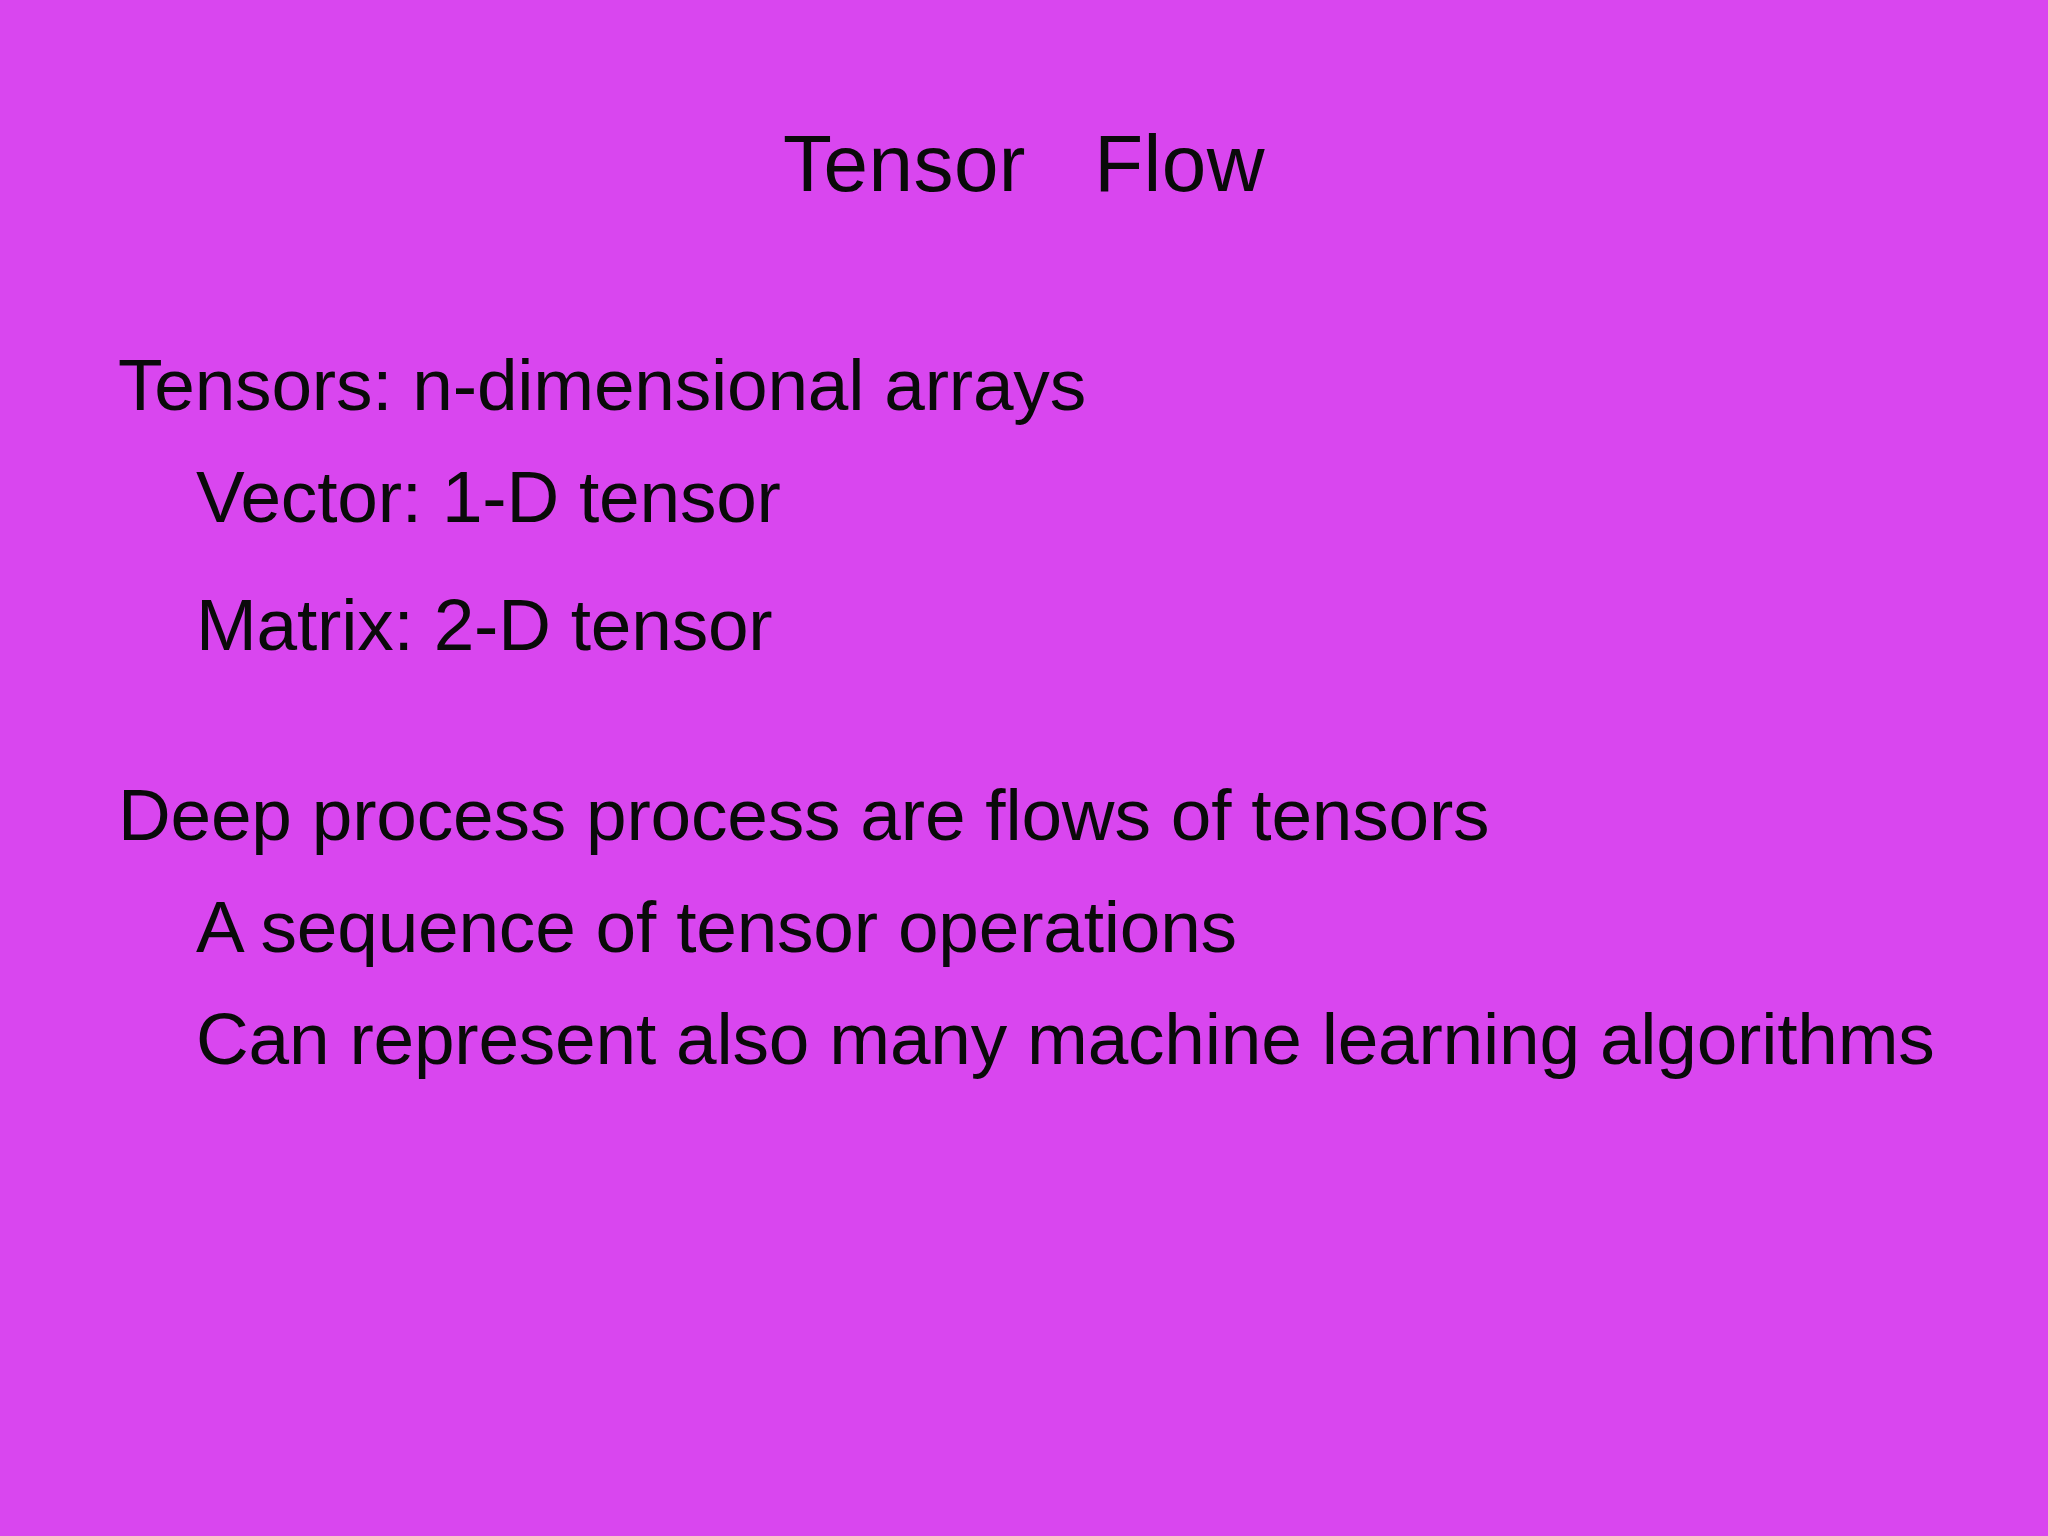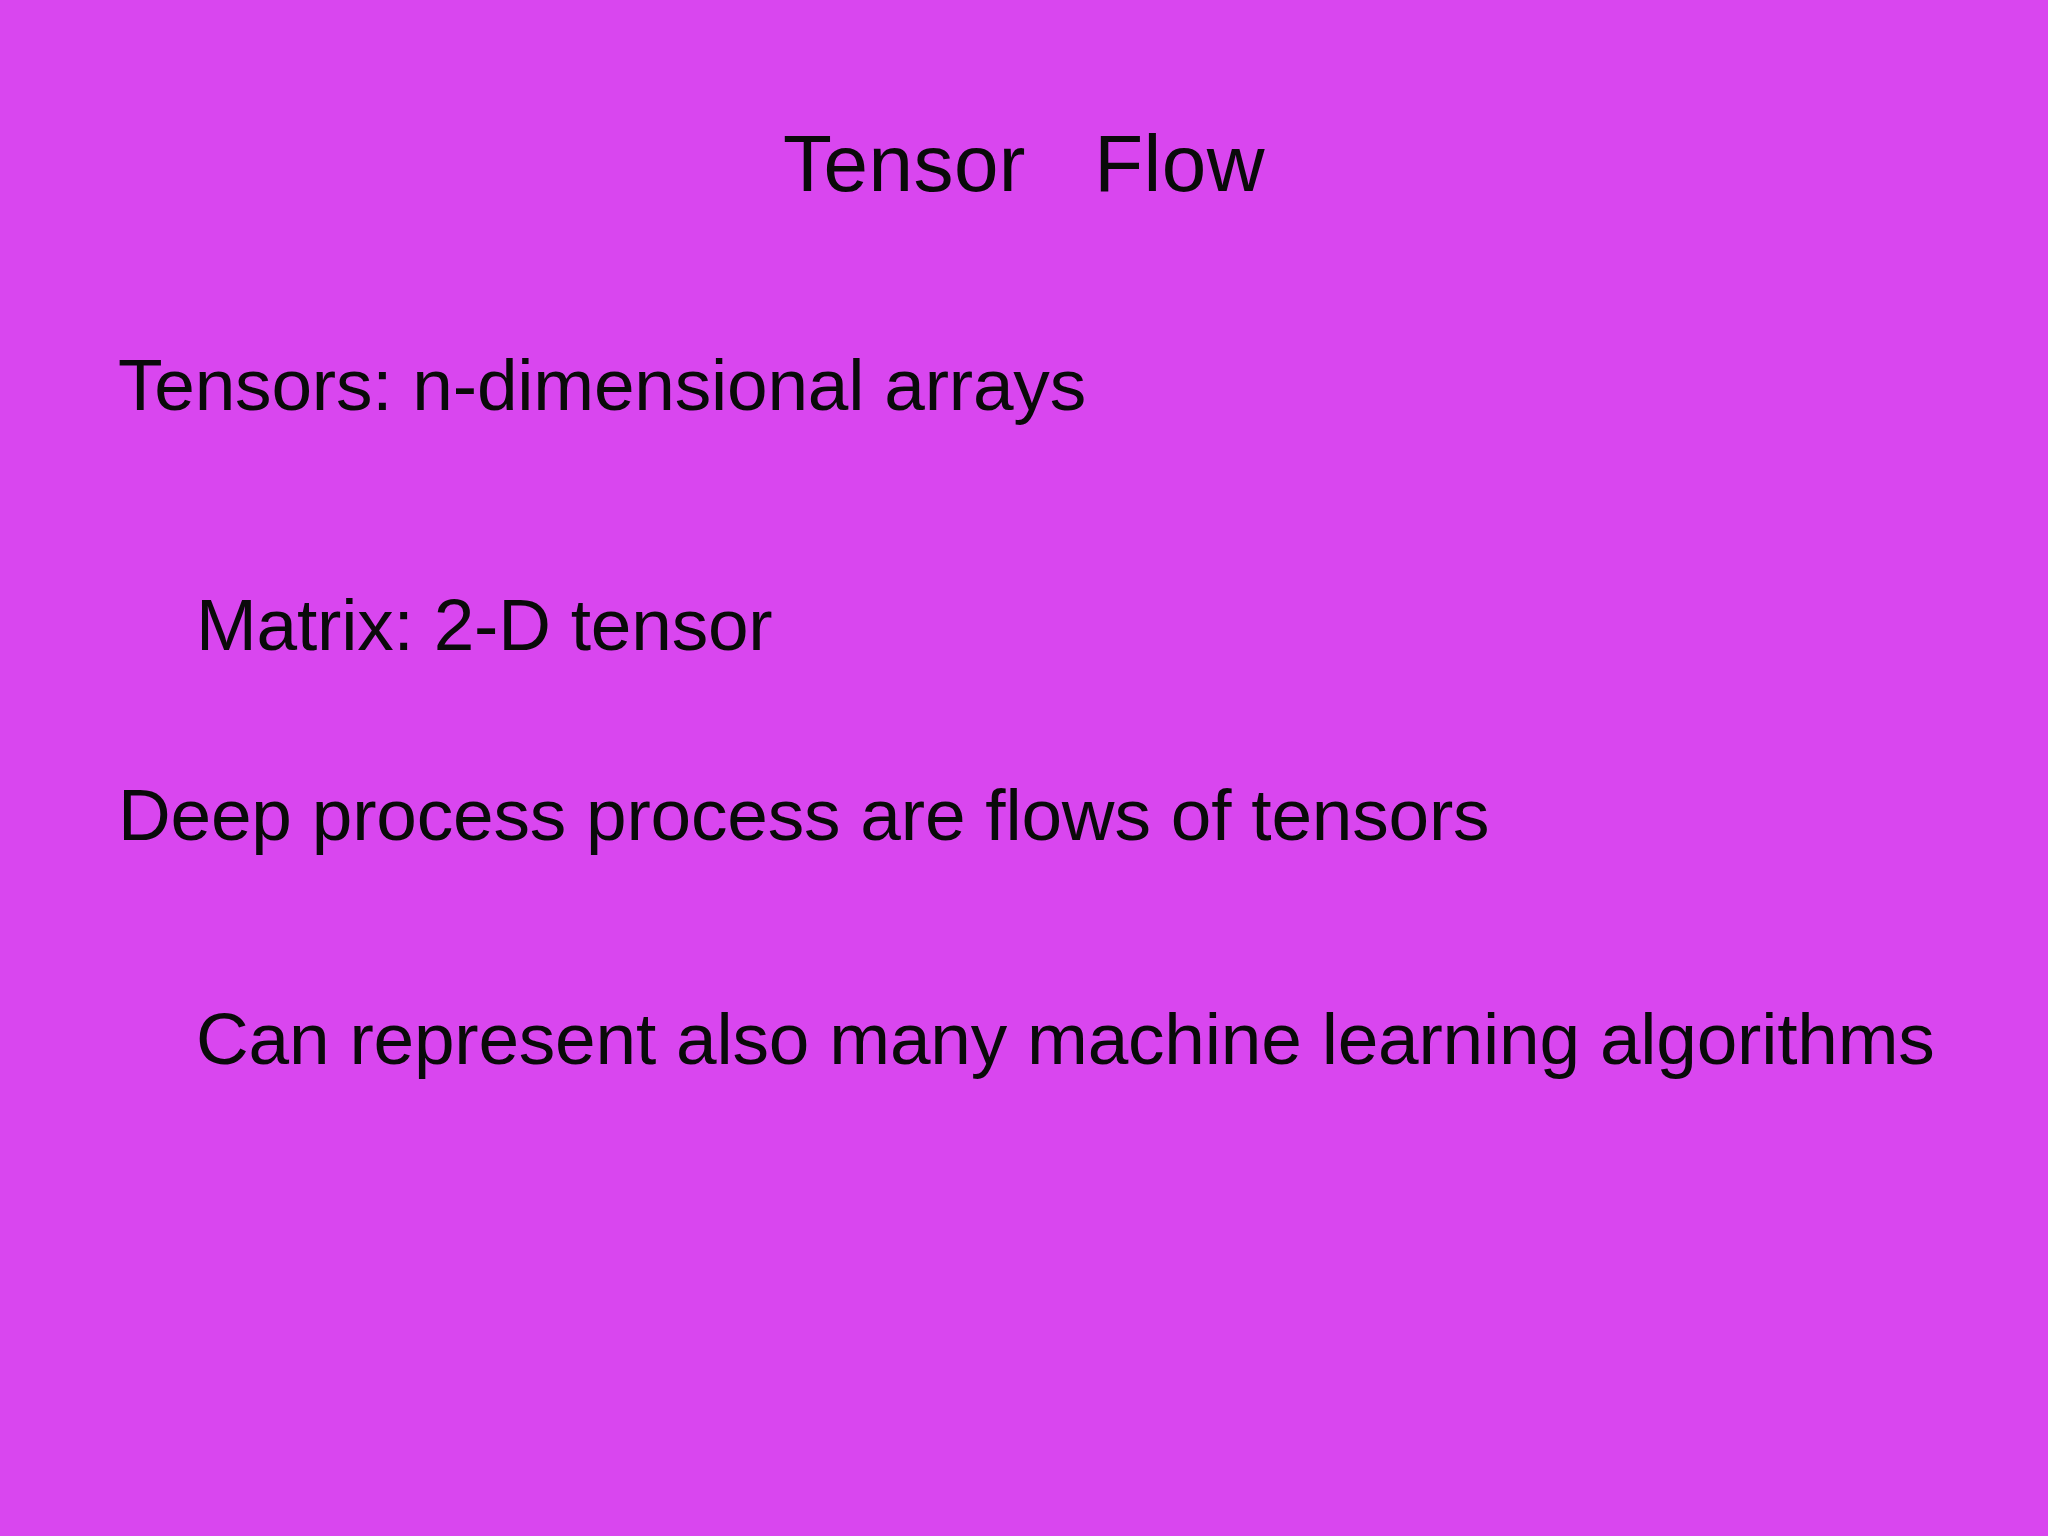--- a/index.html
+++ b/index.html
@@ -75,24 +75,26 @@
 <body>
 
 <div id="slide">
 
   <div class="slide-title">Tensor   Flow</div>
 
   <div class="body-block">
 
     <div class="bullet-line lvl0 row0">Tensors: n-dimensional arrays</div>
 
+    <div class="bullet-line lvl1 row1">Vector: 1-D tensor</div>
 
     <div class="bullet-line lvl1 row2">Matrix: 2-D tensor</div>
 
     <div class="spacer-line"></div>
 
     <div class="bullet-line lvl0 row3">Deep process process are flows of tensors</div>
 
+    <div class="bullet-line lvl1 row4">A sequence of tensor operations</div>
 
     <div class="bullet-line lvl1 row5">Can represent also many machine learning algorithms</div>
 
   </div>
 </div>
 
 </body></html>

